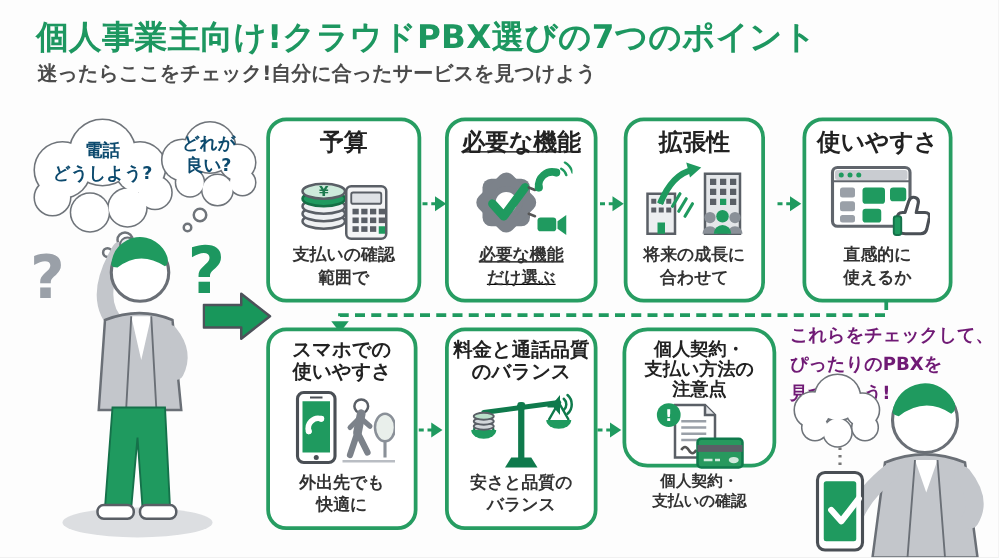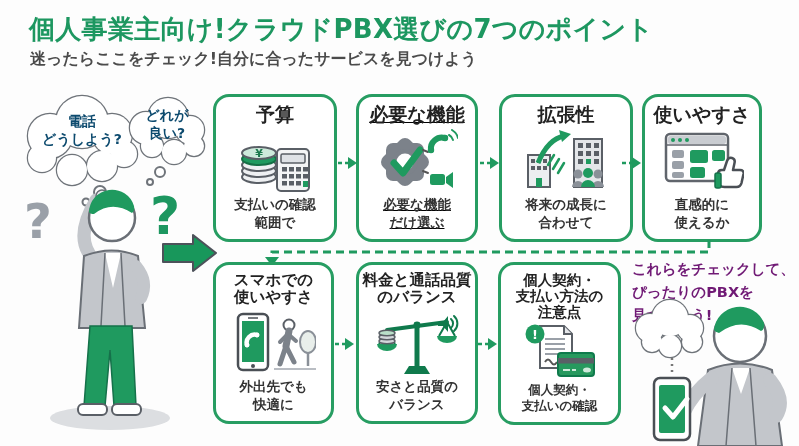--- a/index.html
+++ b/index.html
@@ -146,21 +146,21 @@
           <path d="M11,-9 a8,8 0 0 1 4,5 M14,-14 a13,13 0 0 1 6,8" stroke="#1f9a5f" stroke-width="2" fill="none" stroke-linecap="round"></path>
         </g>
         <rect x="54" y="45" width="15" height="11" rx="2.5" fill="#1f9a5f"></rect>
         <polygon points="70,48 77,43 77,59 70,54" fill="#1f9a5f"></polygon>
       </svg>
     </div>
     <div class="step-caption">必要な機能
 だけ選ぶ</div>
   </div>
 
-  <div class="step" style="left:499px;top:94px;width:134px;height:148px;">
+  <div class="step" style="left:499px;top:94px;width:113px;height:148px;">
     <div class="step-title">拡張性</div>
     <div class="step-icon">
       <svg width="84" height="64" viewBox="0 0 84 64">
         <rect x="4" y="26" width="22" height="32" fill="#eceef0" stroke="#5a5f66" stroke-width="2"></rect>
         <g fill="#5a5f66">
           <rect x="7" y="30" width="4" height="4"></rect>
             <rect x="13" y="30" width="4" height="4"></rect>
             <rect x="19" y="30" width="4" height="4"></rect>
           <rect x="7" y="37" width="4" height="4"></rect>
             <rect x="13" y="37" width="4" height="4"></rect>
@@ -286,21 +286,21 @@
         <path d="M72,12 L64,26 M72,12 L80,26" stroke="#0f7a4c" stroke-width="2"></path>
         <path d="M62,26 a10,7 0 0 0 20,0 z" fill="#1f9a5f"></path>
         <polygon points="63,12 68,12 73,6 73,22 68,16 63,16" fill="#0f7a4c"></polygon>
         <path d="M76,9 a6,6 0 0 1 0,9 M79,6 a10,10 0 0 1 0,15" stroke="#0f7a4c" stroke-width="2" fill="none" stroke-linecap="round"></path>
       </svg>
     </div>
     <div class="step-caption">安さと品質の
 バランス</div>
   </div>
 
-  <div class="step step--b step--c" style="left:498px;top:262px;width:123px;height:163px;">
+  <div class="step step--b step--c" style="left:498px;top:262px;width:123px;height:112px;border-radius:20px;">
     <div class="step-title">個人契約・
 支払い方法の
 注意点</div>
     <div class="step-icon">
       <svg width="84" height="56" viewBox="0 0 84 56">
         <path d="M22,3 h24 l8,8 v34 h-32 z" fill="#fff" stroke="#5a5f66" stroke-width="2"></path>
         <path d="M46,3 v8 h8" fill="#e4e6e9" stroke="#5a5f66" stroke-width="2"></path>
         <path d="M27,16 h20 M27,21 h20 M27,26 h20 M27,31 h14" stroke="#9aa0a8" stroke-width="2"></path>
         <path d="M27,39 q3,-5 6,0 t6,0" stroke="#555" stroke-width="2" fill="none"></path>
         <circle cx="17" cy="11" r="9.5" fill="#1f9a5f"></circle>

